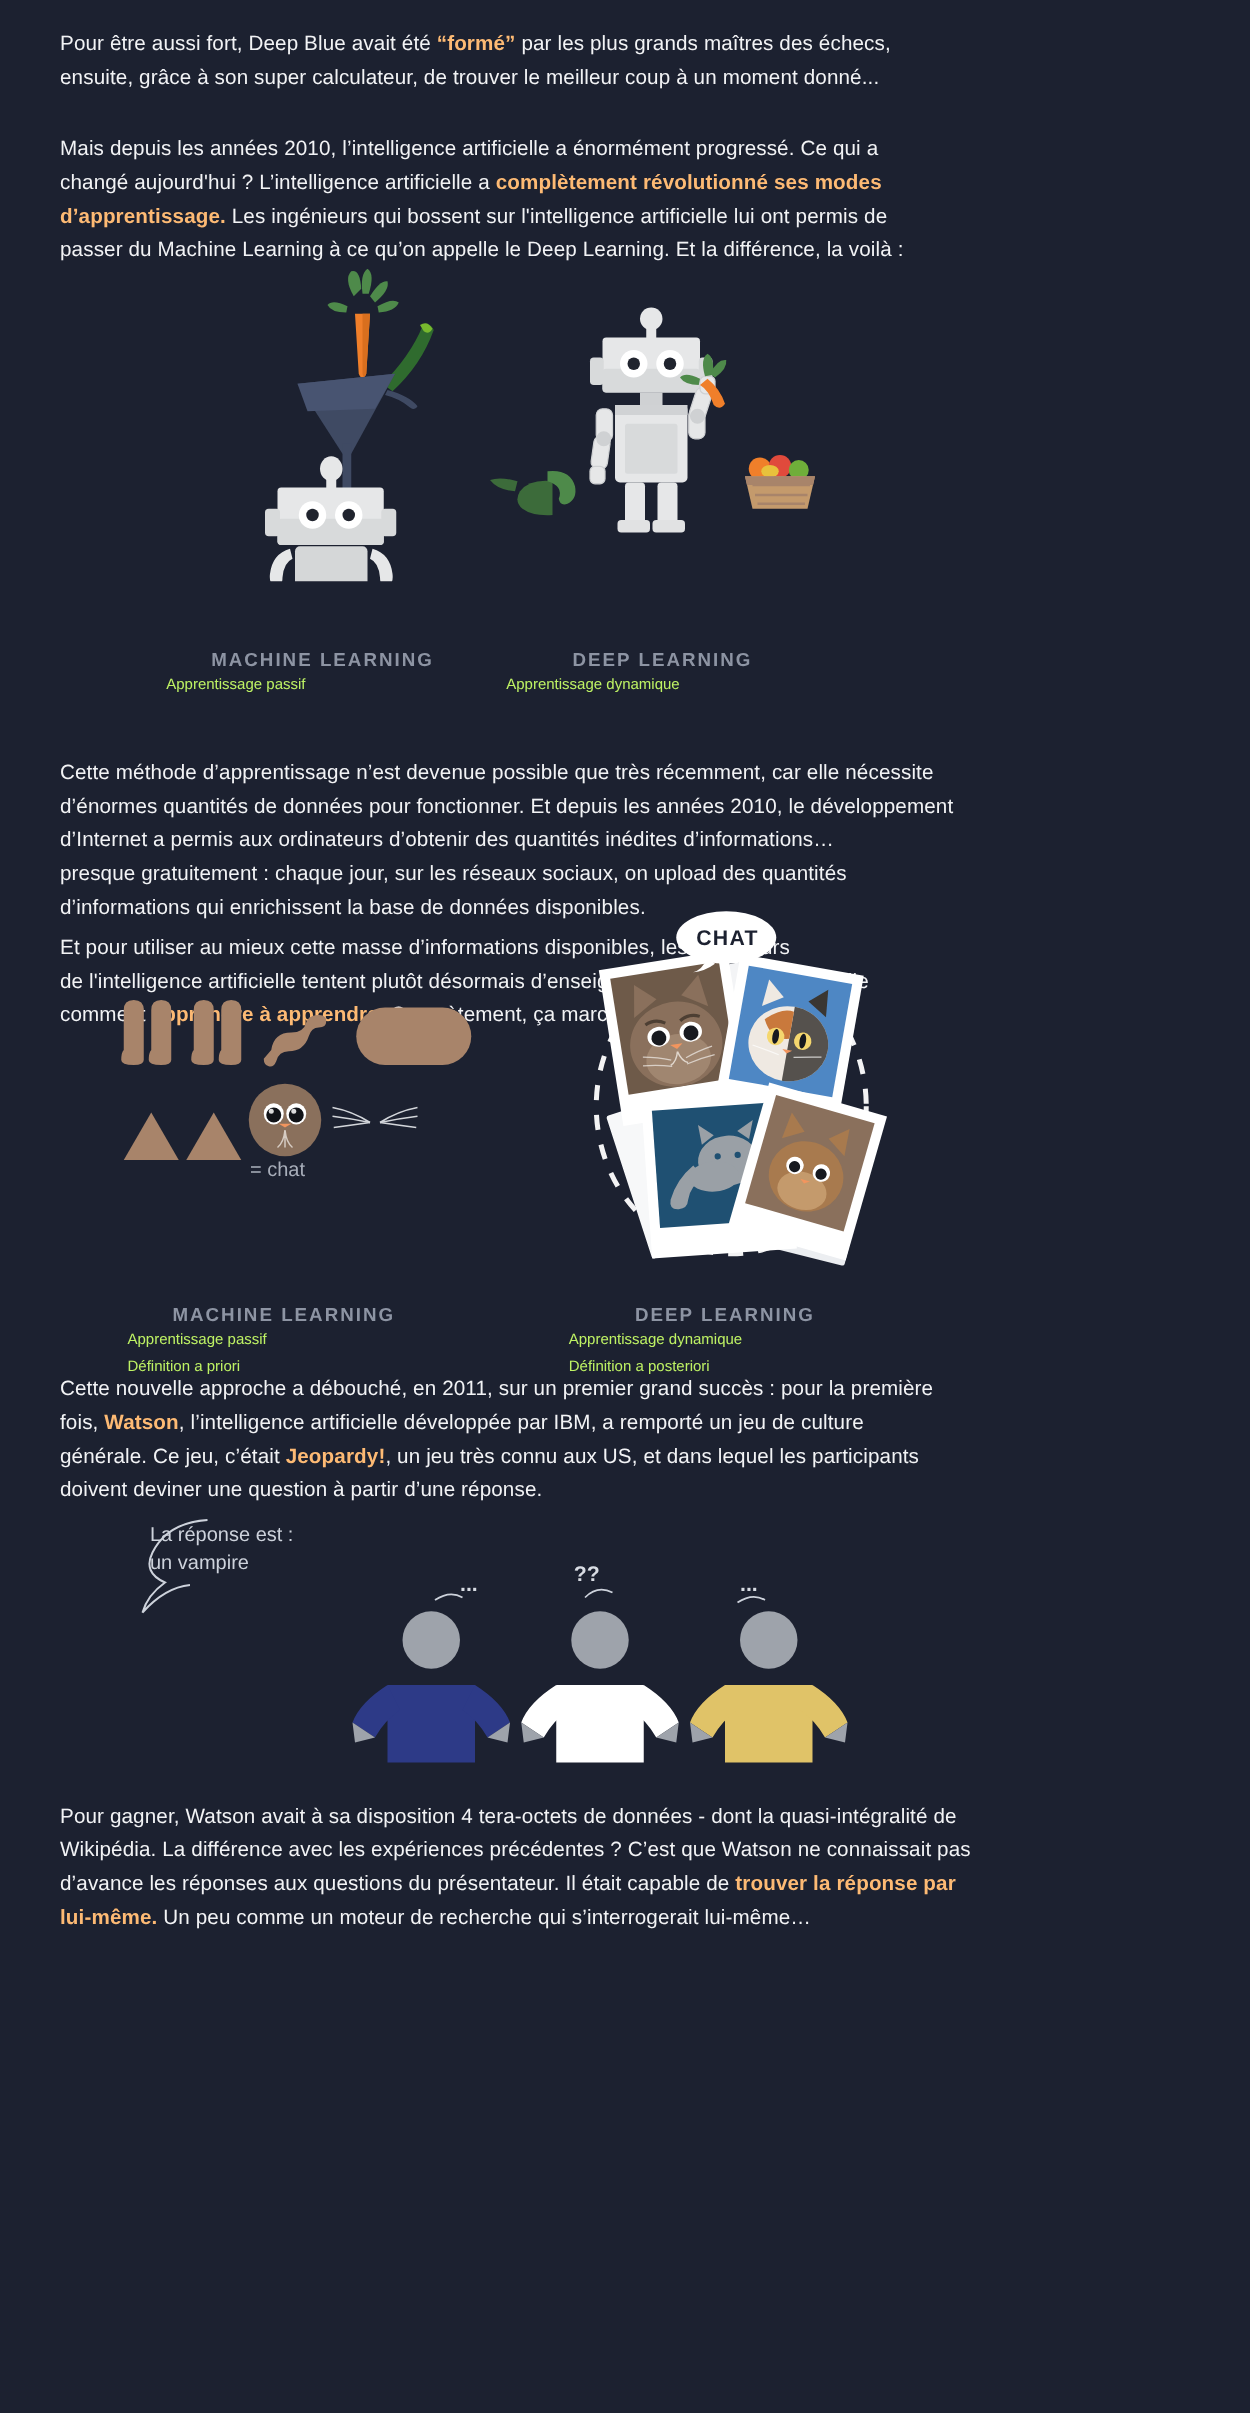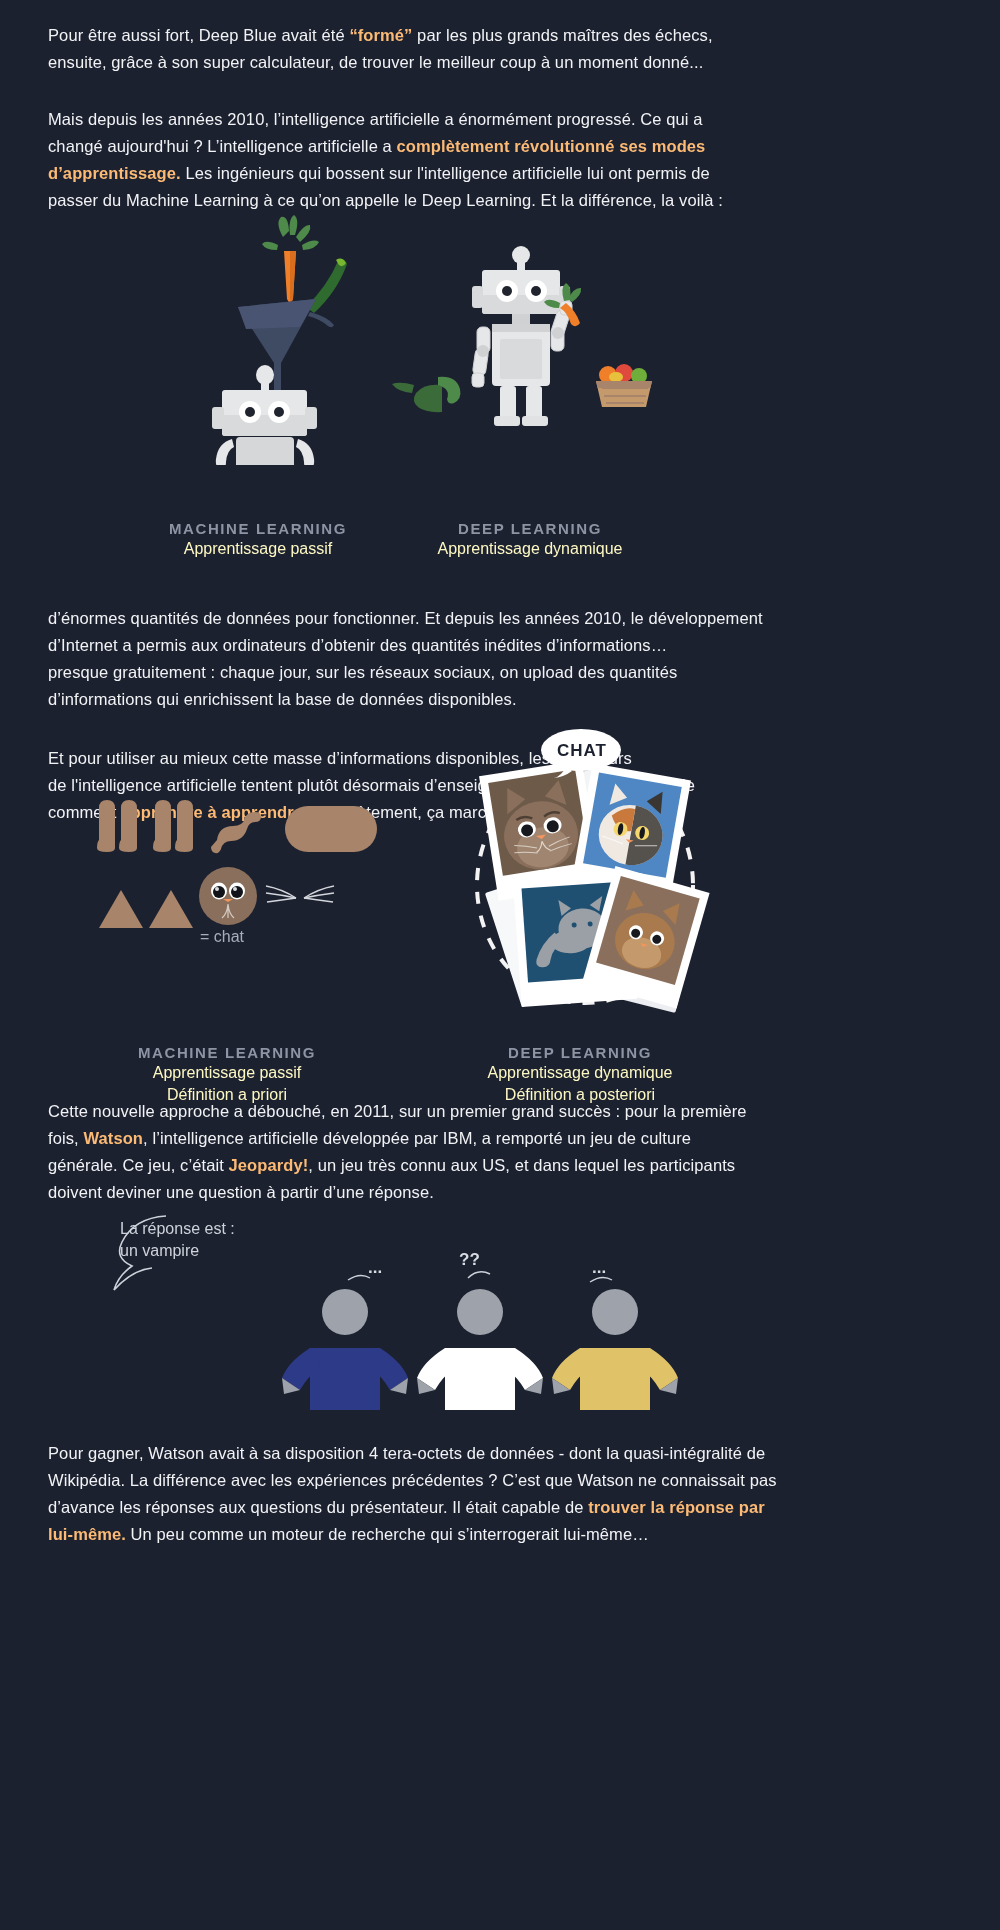--- a/index.html
+++ b/index.html
@@ -32,23 +32,22 @@
     position: absolute;
     font-size: 15px;
     font-weight: bold;
     letter-spacing: 1.6px;
     color: #8d94a3;
     text-align: center;
     white-space: nowrap;
   }
   .cap-sub {
     position: absolute;
-    font-size: 16px;
-    color: #fef9c3;
-    text-align: center;
+    font-size: 12px;
+    color: #bef264;
     white-space: nowrap;
   }
 
   .fig { position: absolute; }
 
   
   .eqchat {
     position: absolute;
     font-size: 16px;
     color: #a8aeba;
@@ -207,20 +206,21 @@
       </g>
     </svg>
   </div>
 
   <div class="cap-title" style="left:133px; top:520px; width:250px;">MACHINE LEARNING</div>
   <div class="cap-sub" style="left:133px; top:540px; width:250px;">Apprentissage passif</div>
   <div class="cap-title" style="left:405px; top:520px; width:250px;">DEEP LEARNING</div>
   <div class="cap-sub" style="left:405px; top:540px; width:250px;">Apprentissage dynamique</div>
 
   <div class="para" style="left:48px; top:605px; width:950px;">
+    <div>Cette méthode d’apprentissage n’est devenue possible que très récemment, car elle nécessite</div>
     <div>d’énormes quantités de données pour fonctionner. Et depuis les années 2010, le développement</div>
     <div>d’Internet a permis aux ordinateurs d’obtenir des quantités inédites d’informations…</div>
     <div>presque gratuitement : chaque jour, sur les réseaux sociaux, on upload des quantités</div>
     <div>d’informations qui enrichissent la base de données disponibles.</div>
   </div>
 
   <div class="para" style="left:48px; top:745px; width:950px;">
     <div>Et pour utiliser au mieux cette masse d’informations disponibles, les ingénieurs</div>
     <div>de l'intelligence artificielle tentent plutôt désormais d’enseigner à l'intelligence artificielle</div>
     <div>

